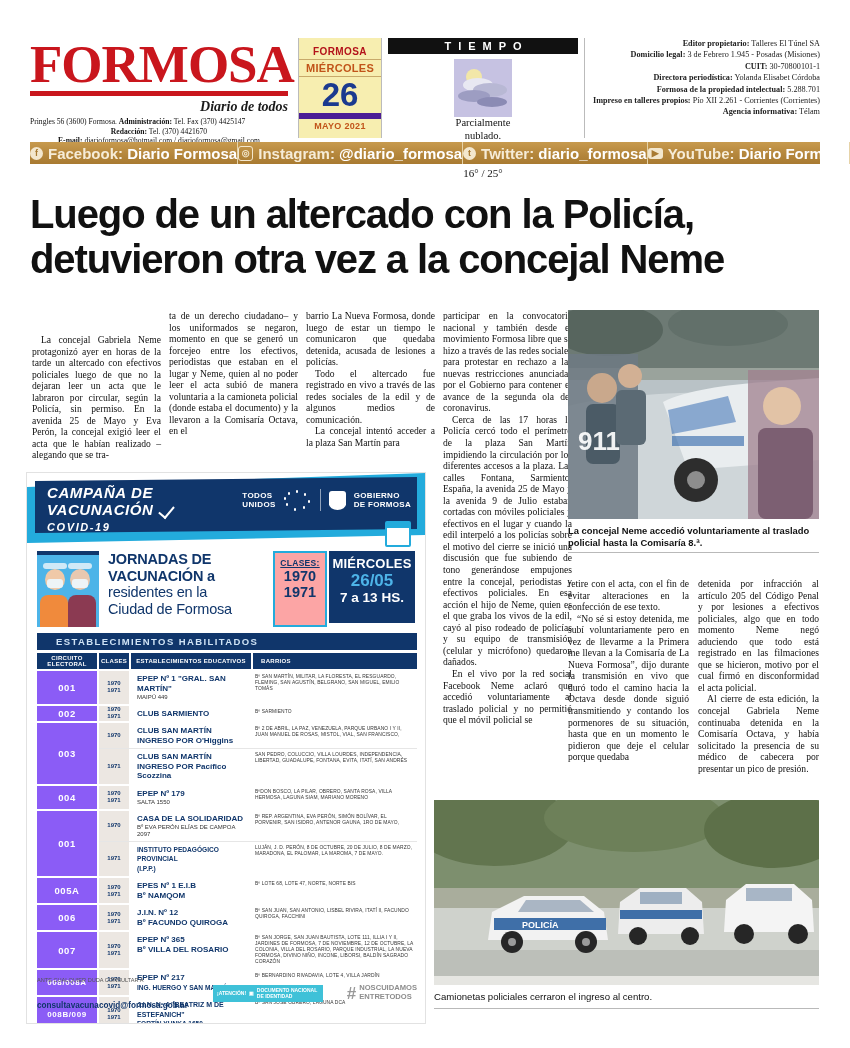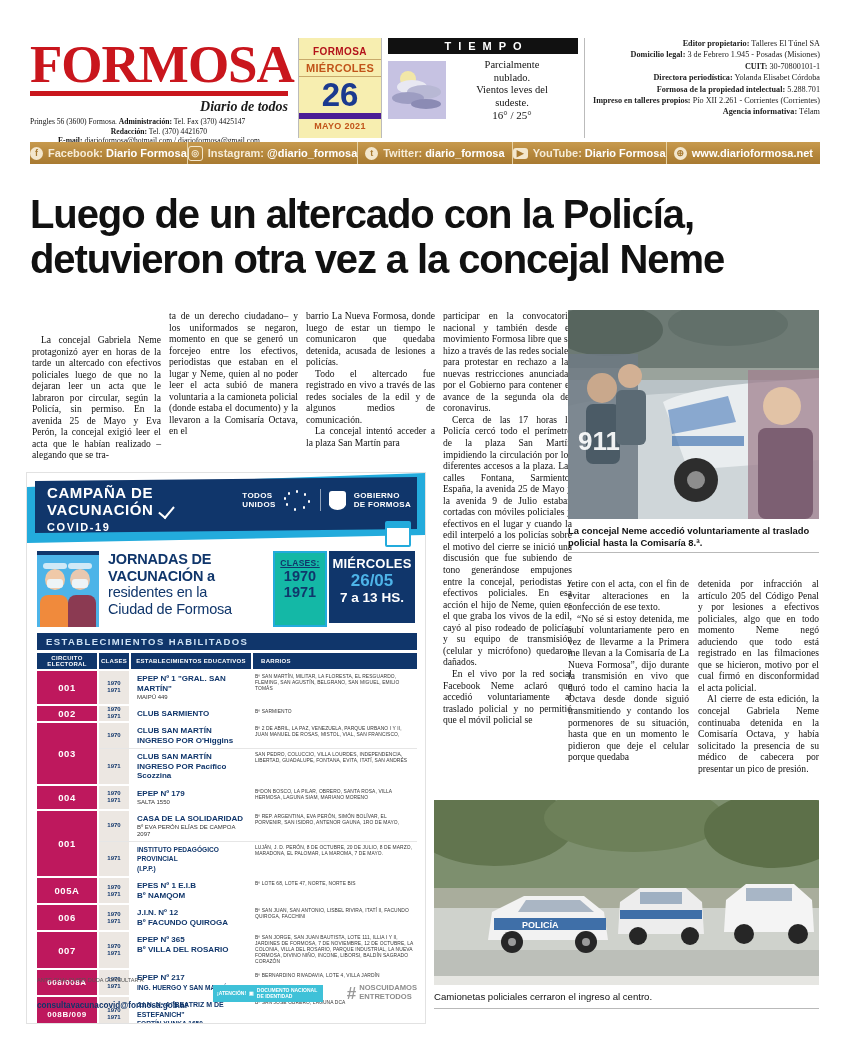--- a/index.html
+++ b/index.html
@@ -18,35 +18,35 @@
 
   .mh-date{width:82px;margin-left:4px;background:#f7eeb0;border-left:1px solid #bbb;border-right:1px solid #bbb;text-align:center;
            display:flex;flex-direction:column;justify-content:center;}
   .mh-date .d1{font-size:10px;font-weight:bold;color:#b3121a;letter-spacing:.4px;padding:2px 0;border-bottom:1px solid #c8a96a;}
   .mh-date .d2{font-size:11px;font-weight:bold;color:#c1541a;letter-spacing:.3px;padding:2px 0;border-bottom:1px solid #c8a96a;}
   .mh-date .d3{font-size:33px;font-weight:bold;color:#1b3a8f;line-height:34px;padding:1px 0;border-bottom:6px solid #4c1d95;}
   .mh-date .d4{font-size:9px;font-weight:bold;color:#c1541a;letter-spacing:.3px;padding:2px 0;}
 
   .mh-weather{width:190px;margin-left:6px;border-right:1px solid #bbb;padding-right:6px;}
   .tiempo-bar{background:#111;color:#fff;font-size:11px;font-weight:bold;letter-spacing:7px;text-align:center;padding:2px 0 2px 7px;}
-  .weather-body{display:flex;margin-top:5px;align-items:center;}
+  .weather-body{display:flex;margin-top:5px;align-items:center;flex-direction:column;}
   .weather-ico{width:58px;height:58px;background:#c6c2e2;position:relative;overflow:hidden;flex:none;}
   .weather-txt{flex:1;text-align:center;font-family:"Liberation Serif",serif;font-size:10.5px;line-height:12.5px;color:#111;}
   .weather-temp{font-size:11px;}
 
   .mh-legal{flex:1;padding-left:8px;font-family:"Liberation Serif",serif;font-size:8.2px;line-height:11.4px;text-align:right;color:#222;}
   .mh-legal b{font-weight:bold;}
 
   
   .socialbar{position:absolute;left:30px;top:142px;width:790px;height:22px;
              background:linear-gradient(180deg,#c79a4e 0%,#b5873c 55%,#a87a31 100%);
              display:flex;align-items:center;}
   .soc{flex:1;display:flex;align-items:center;justify-content:center;gap:5px;border-right:1px solid #e6d3a8;height:100%;}
   .soc:last-child{border-right:none;}
-  .soc-label{color:#f6ecd7;font-size:11px;font-weight:bold;white-space:nowrap;}
+  .soc-label{color:#f6ecd7;font-size:15px;font-weight:bold;white-space:nowrap;}
   .soc-label b{color:#fff;}
   .soc-ico{width:13px;height:13px;border-radius:50%;background:#f3e7cd;display:flex;align-items:center;justify-content:center;
            color:#a87a31;font-size:9px;font-weight:bold;flex:none;}
   .soc-ico.sq{border-radius:3px;background:transparent;border:1.5px solid #f3e7cd;color:#f3e7cd;}
   .soc-ico.yt{border-radius:3px;width:15px;height:11px;}
 
   
   .kicker{position:absolute;left:30px;top:174px;width:790px;font-size:11.5px;font-weight:normal;letter-spacing:.2px;color:#2b2b2b;}
   .headline{position:absolute;left:30px;top:192px;width:800px;font-size:40px;line-height:45px;font-weight:bold;letter-spacing:-1.1px;color:#111;}
   .headline .l2{display:block;}
@@ -71,21 +71,21 @@
   .cap2{position:absolute;left:434px;top:991px;width:385px;font-size:9.6px;line-height:12px;font-weight:normal;color:#111;}
   .cap2-rule{position:absolute;left:434px;top:1008px;width:385px;height:1px;background:#b9b9b9;}
 
   
   .ad{position:absolute;left:26px;top:472px;width:398px;height:550px;background:#ffffff;overflow:hidden;
       border:1px solid #e2e2e2;}
   .ad-topwave{position:absolute;left:0;top:0;width:100%;height:70px;background:#23abdc;
       clip-path:polygon(0 14px,100% 0,100% 62px,0 70px);}
   .ad-hero{position:absolute;left:8px;top:4px;width:382px;height:56px;background:#10366b;
       clip-path:polygon(0 4px,100% 0,100% 52px,0 56px);}
-  .ad-hero-t{position:absolute;left:20px;top:12px;color:#fff;font-size:15px;font-weight:bold;line-height:15.5px;letter-spacing:.6px;}
+  .ad-hero-t{position:absolute;left:20px;top:12px;color:#fff;font-size:15px;font-weight:bold;line-height:15.5px;letter-spacing:.6px;font-style:italic;}
   .ad-hero-t .sm{font-size:11px;letter-spacing:1.6px;display:block;margin-top:2px;}
   .check{display:inline-block;width:17px;height:17px;position:relative;vertical-align:-3px;margin-left:5px;}
   .check:after{content:"";position:absolute;left:3px;top:2px;width:7px;height:13px;border:2.2px solid #fff;border-top:none;border-left:none;transform:rotate(40deg);}
   .ad-brand{position:absolute;right:14px;top:16px;display:flex;align-items:center;gap:8px;color:#fff;}
   .tu{font-size:8px;font-weight:bold;line-height:9px;letter-spacing:.4px;}
   .stars{width:28px;height:20px;position:relative;}
   .stars i{position:absolute;width:2.6px;height:2.6px;background:#fff;border-radius:50%;}
   .vsep{width:1px;height:22px;background:#ffffff88;}
   .shield{width:17px;height:19px;background:#fff;border-radius:3px 3px 50% 50%/3px 3px 30% 30%;}
   .gb{font-size:8px;font-weight:bold;line-height:9.5px;letter-spacing:.3px;}
@@ -95,43 +95,43 @@
   .ppl .h1{position:absolute;left:8px;top:14px;width:20px;height:21px;border-radius:50%;background:#f0c9a8;}
   .ppl .h2{position:absolute;left:33px;top:14px;width:20px;height:21px;border-radius:50%;background:#e8c8b0;}
   .ppl .m1{position:absolute;left:10px;top:24px;width:16px;height:9px;background:#eef4f7;border-radius:3px;}
   .ppl .m2{position:absolute;left:35px;top:24px;width:16px;height:9px;background:#eef4f7;border-radius:3px;}
   .ppl .b1{position:absolute;left:3px;top:40px;width:28px;height:32px;background:#f08a3c;border-radius:8px 8px 0 0;}
   .ppl .b2{position:absolute;left:31px;top:40px;width:28px;height:32px;background:#8b3a52;border-radius:8px 8px 0 0;}
   .ppl .v1{position:absolute;left:6px;top:8px;width:24px;height:6px;background:#cfe9f7;border-radius:4px;}
   .ppl .v2{position:absolute;left:31px;top:8px;width:24px;height:6px;background:#cfe9f7;border-radius:4px;}
   .jor{margin-left:9px;font-size:14.5px;line-height:16.5px;font-weight:bold;color:#10366b;letter-spacing:-.2px;}
   .jor .thin{font-weight:normal;}
-  .clases{position:absolute;left:246px;top:78px;width:50px;height:72px;border:2px solid #23abdc;background:#14b8a6;text-align:center;}
+  .clases{position:absolute;left:246px;top:78px;width:50px;height:72px;border:2px solid #23abdc;background:#fca5a5;text-align:center;}
   .clases .cl-t{font-size:8.5px;font-weight:bold;color:#10366b;text-decoration:underline;margin-top:5px;letter-spacing:.3px;}
   .clases .cl-y{font-size:14.5px;font-weight:bold;color:#10366b;line-height:16px;}
   .fecha{position:absolute;left:302px;top:78px;width:86px;height:72px;background:#10366b;color:#fff;text-align:center;}
   .fecha .f1{font-size:13px;font-weight:bold;margin-top:5px;letter-spacing:.2px;}
   .fecha .f2{font-size:17px;font-weight:bold;color:#4db4e8;line-height:19px;}
   .fecha .f3{font-size:13.5px;font-weight:bold;line-height:15px;}
   .cal-ico{position:absolute;right:14px;top:48px;width:22px;height:22px;background:#fff;border:2px solid #23abdc;border-radius:2px;}
   .cal-ico:before{content:"";position:absolute;left:0;top:0;right:0;height:5px;background:#23abdc;}
 
   .ad-estab{position:absolute;left:10px;top:160px;width:380px;height:17px;background:#10366b;color:#cfe3f5;
-            font-size:9.5px;font-weight:bold;letter-spacing:1.4px;padding-left:9px;line-height:17px;box-sizing:border-box;}
+            font-size:9.5px;font-weight:bold;letter-spacing:1.4px;padding-left:19px;line-height:17px;box-sizing:border-box;}
 
   .tbl{position:absolute;left:10px;top:180px;width:380px;font-size:5.4px;color:#10366b;}
   .thead{display:flex;height:16px;align-items:stretch;}
   .thead>div{background:#10366b;color:#fff;font-weight:bold;display:flex;align-items:center;justify-content:center;text-align:center;
              font-size:6px;letter-spacing:.3px;margin-right:2px;}
   .th-circ{width:60px;}
   .th-clas{width:30px;font-size:5.4px;}
   .th-est{width:120px;font-size:5.6px;}
   .th-bar{flex:1;justify-content:flex-start !important;padding-left:8px;margin-right:0 !important;}
   .trow{display:flex;margin-top:2px;align-items:stretch;}
-  .td-circ{width:60px;background:#be185d;color:#fff;font-weight:bold;font-size:9.5px;display:flex;align-items:center;justify-content:center;
+  .td-circ{width:60px;background:#8b5cf6;color:#fff;font-weight:bold;font-size:9.5px;display:flex;align-items:center;justify-content:center;
            letter-spacing:.6px;margin-right:2px;}
   .td-right{flex:1;display:flex;flex-direction:column;}
   .sub{display:flex;align-items:stretch;border-bottom:1px solid #e6e6e6;}
   .sub:last-child{border-bottom:none;}
   .td-clas{width:30px;background:#ece7e2;color:#10366b;font-weight:bold;font-size:6px;line-height:7px;
            display:flex;flex-direction:column;align-items:center;justify-content:center;margin-right:2px;flex:none;}
   .td-est{width:120px;padding:3px 4px 3px 6px;box-sizing:border-box;flex:none;}
   .td-est .n{font-size:8px;font-weight:bold;color:#10366b;line-height:9.5px;}
   .td-est .a{font-size:6px;color:#333;line-height:7px;margin-top:.5px;}
   .td-bar{flex:1;padding:3px 3px 3px 4px;box-sizing:border-box;font-size:4.9px;line-height:6px;color:#333;letter-spacing:.1px;}

